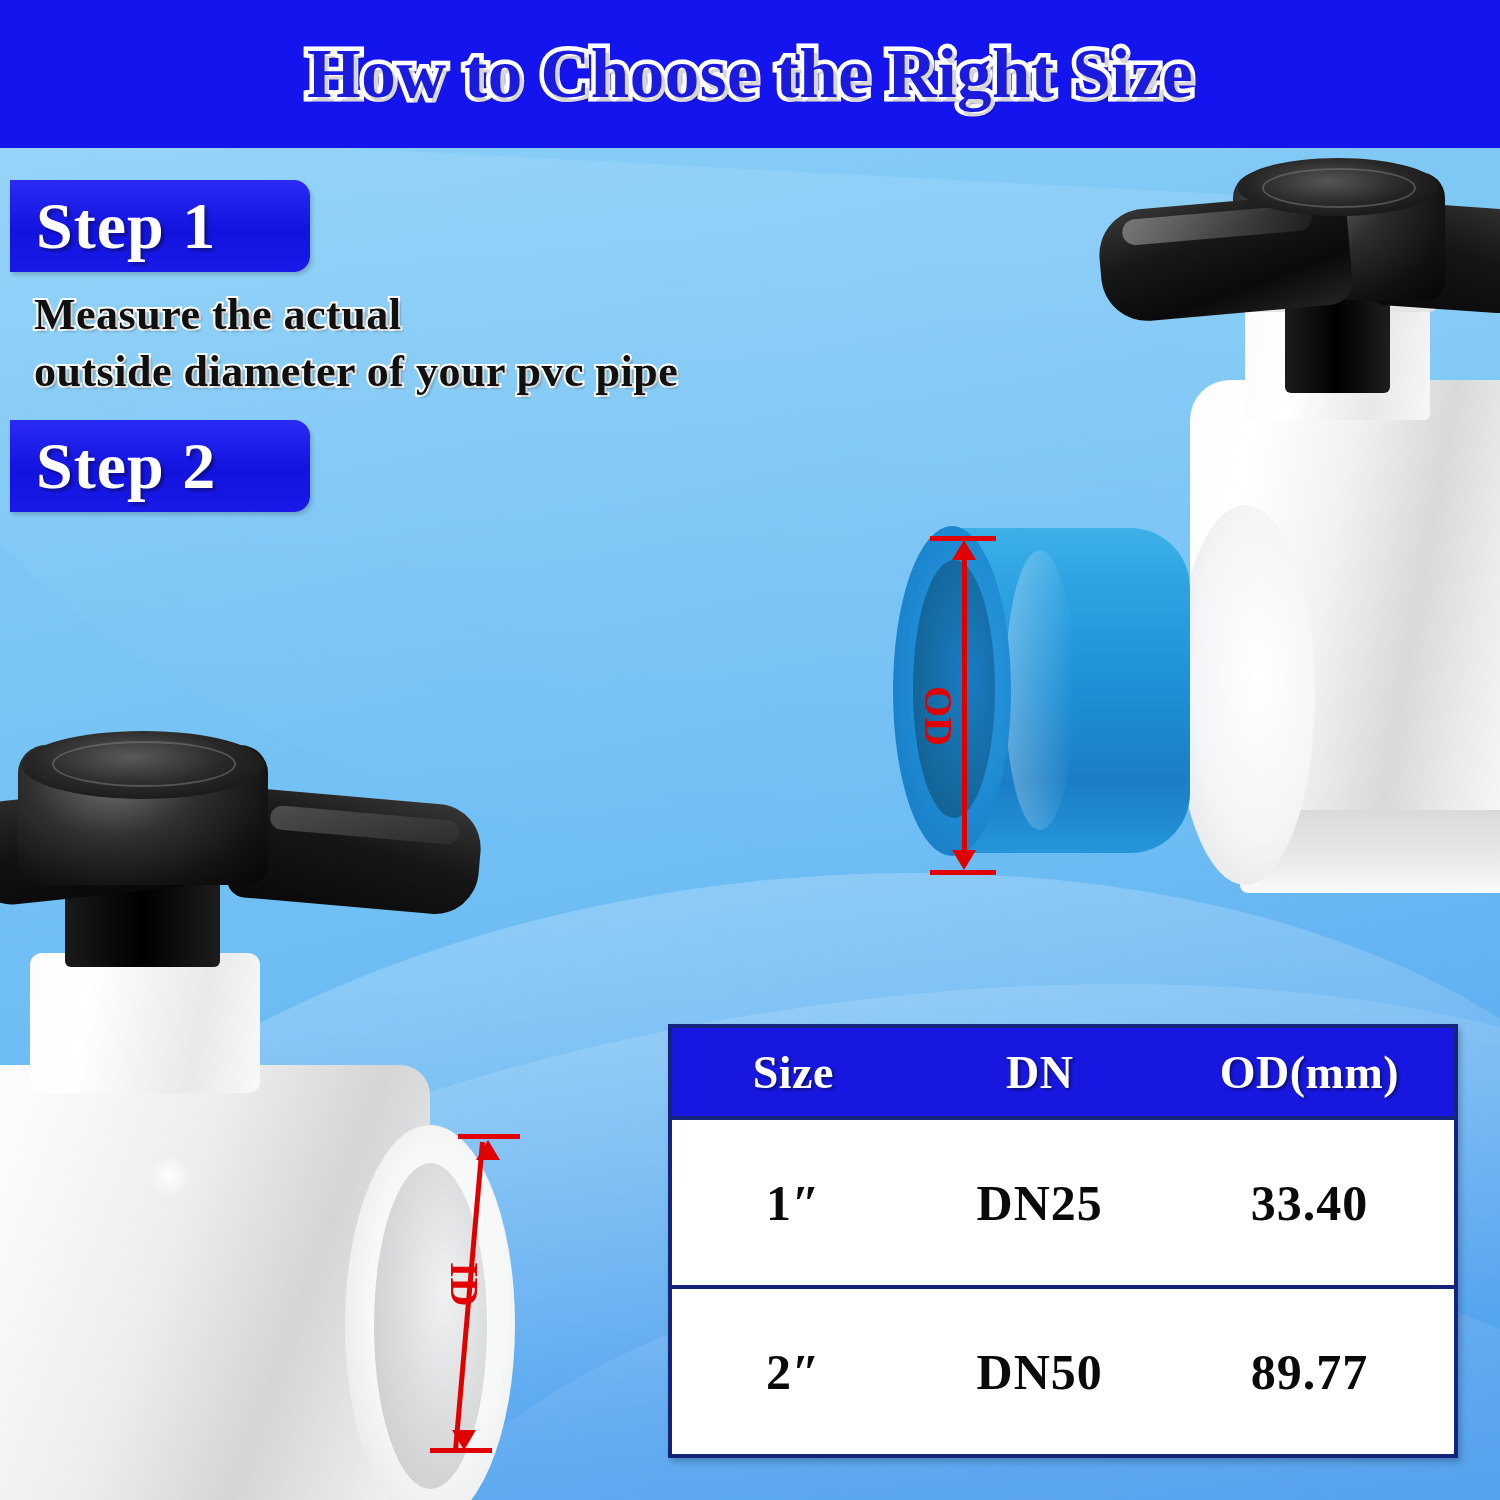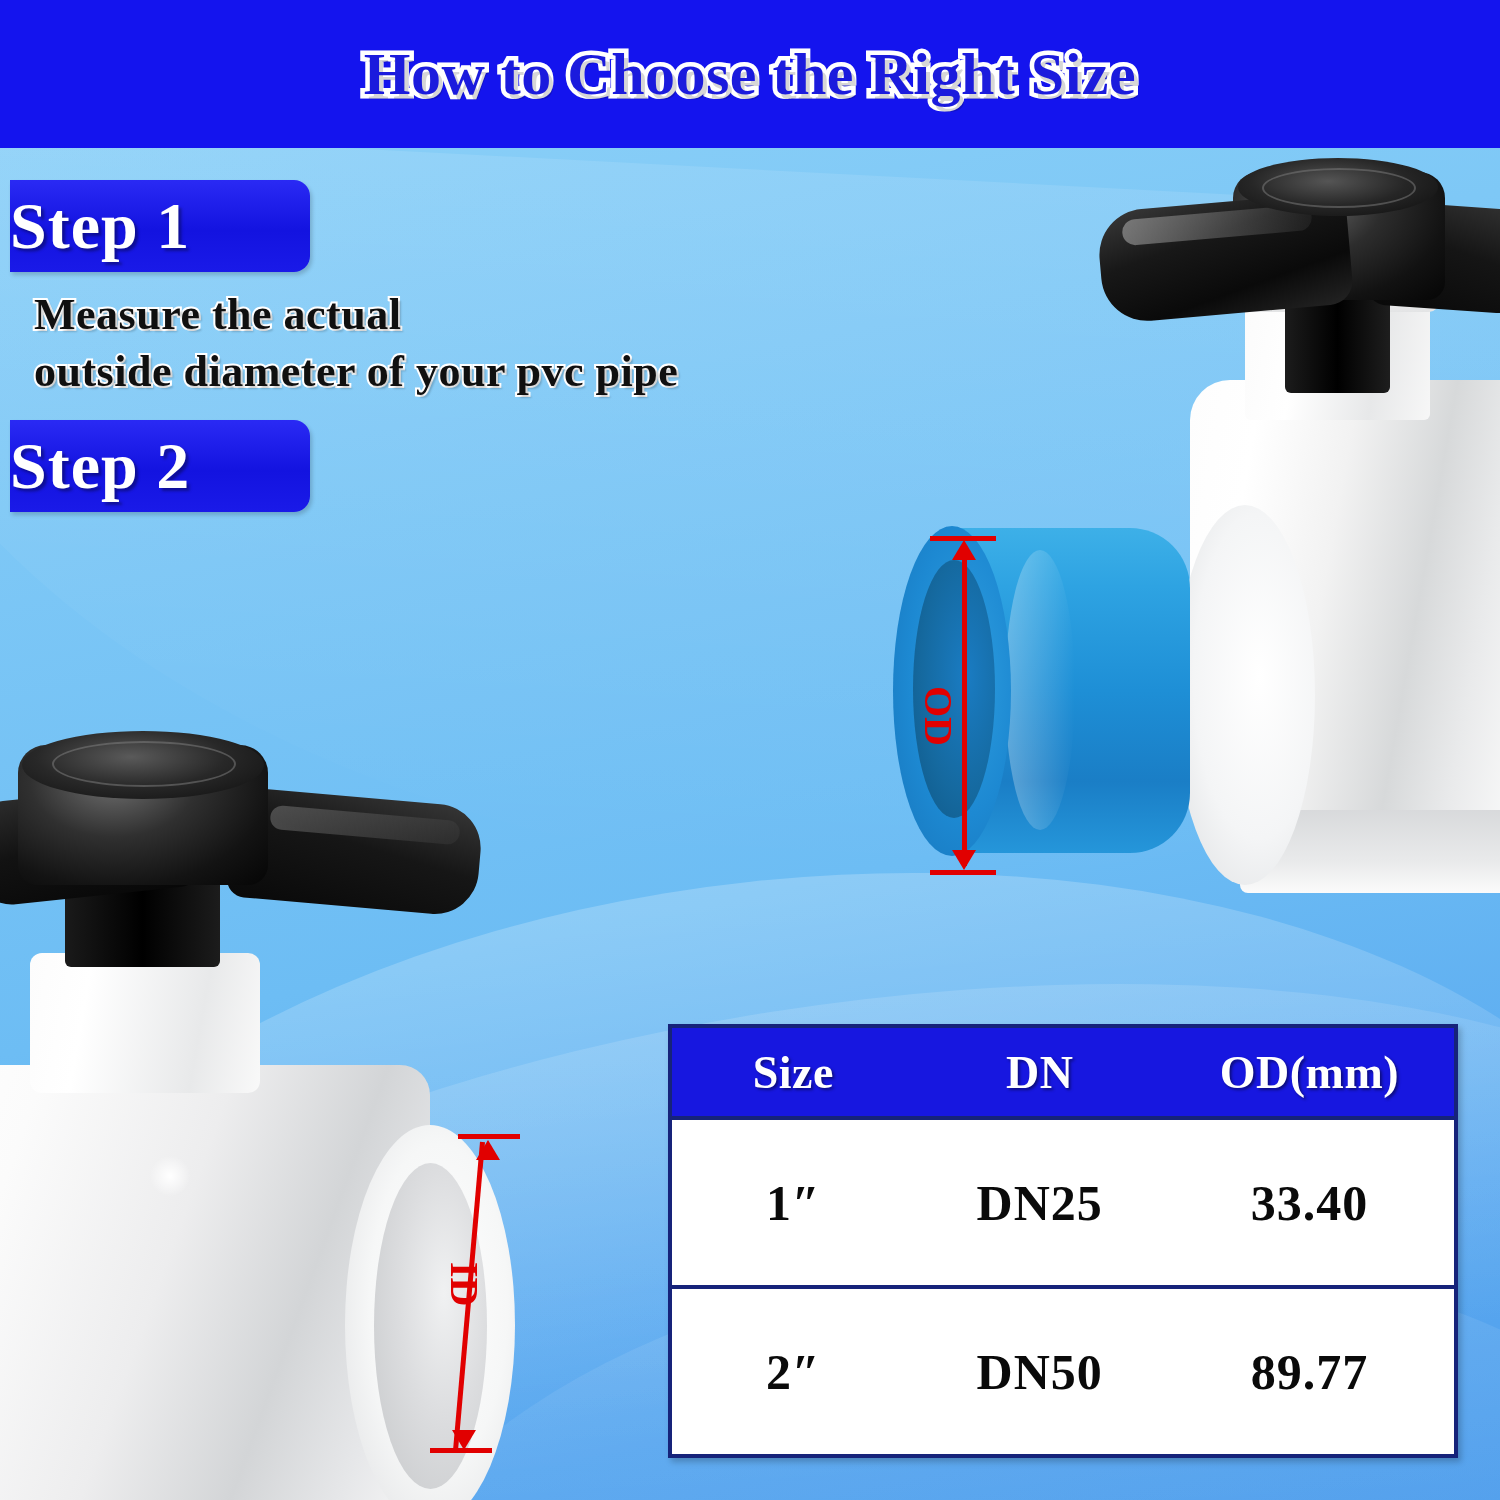--- a/index.html
+++ b/index.html
@@ -43,21 +43,21 @@
   
   #title-banner{
     position:absolute;left:0;top:0;width:1500px;height:148px;
     background:#1414ee;
     display:flex;align-items:center;justify-content:center;
     z-index:40;
   }
   #title-text{
     font-family:"Liberation Serif", serif;
     font-weight:bold;
-    font-size:60px;
+    font-size:69px;
     line-height:1;
     letter-spacing:.5px;
     color:#1b1bdd;
     -webkit-text-stroke:9px #ffffff;
     paint-order:stroke fill;
     text-shadow:4px 5px 0 rgba(0,0,0,.16);
     white-space:nowrap;
   }
 
   
@@ -65,21 +65,21 @@
     position:absolute;left:10px;
     height:92px;width:300px;
     background:linear-gradient(180deg,#2a2af4 0%,#1313e0 55%,#1a1ae8 100%);
     border-radius:0 16px 16px 0;
     display:flex;align-items:center;
     z-index:30;
     box-shadow:2px 3px 4px rgba(0,0,0,.18);
   }
   .step-badge span{
     color:#ffffff;font-weight:bold;font-size:66px;line-height:1;
-    letter-spacing:1px;
+    margin-left:26px;letter-spacing:1px;
     text-shadow:3px 3px 3px rgba(0,0,0,.35);
     font-family:"Liberation Serif", serif;
   }
   #step1-badge{top:180px;}
   #step2-badge{top:420px;}
 
   .step-body{
     position:absolute;left:34px;z-index:30;
     font-family:"Liberation Serif", serif;
     font-weight:bold;

